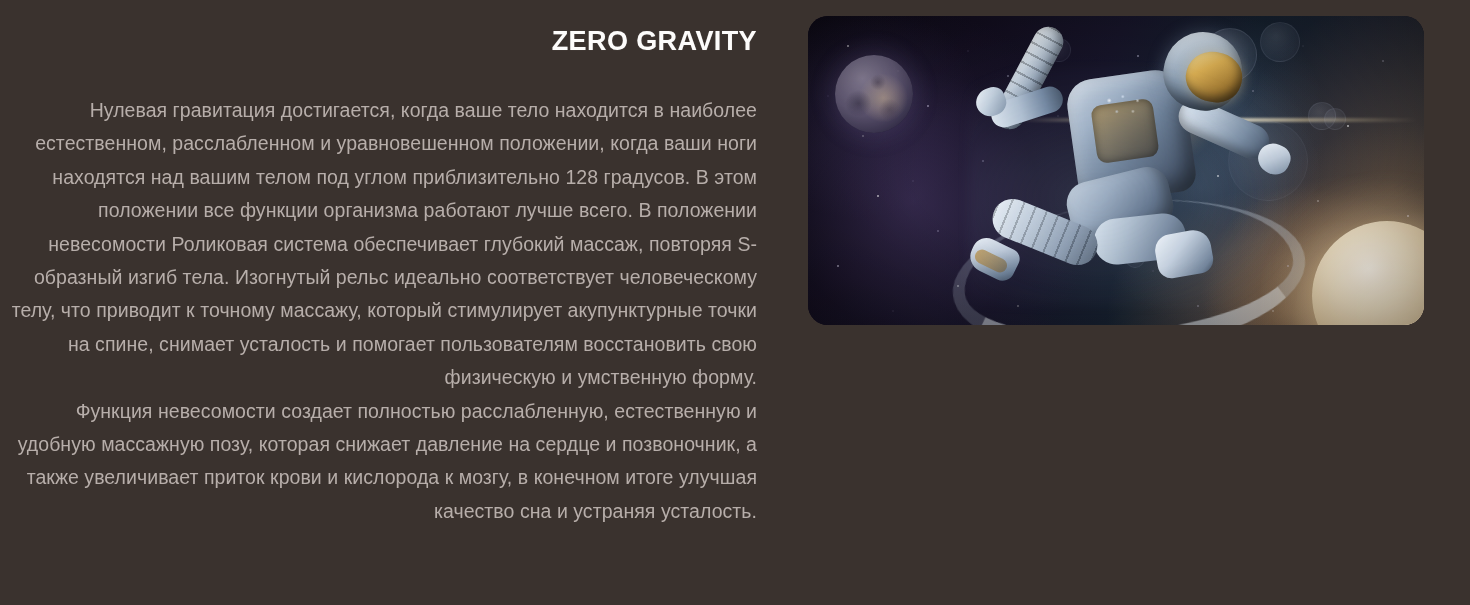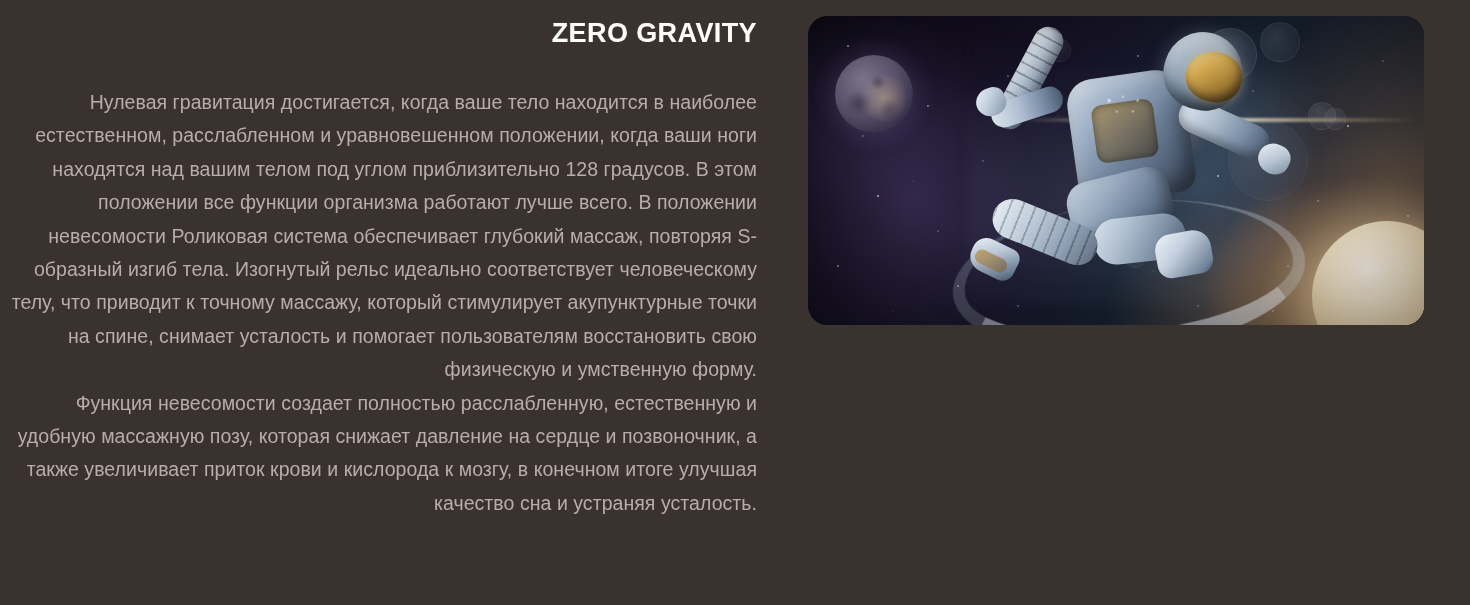--- a/index.html
+++ b/index.html
@@ -18,21 +18,21 @@
   #page {
     position: absolute;
     inset: 0;
     background: #3a322e;
   }
 
   
   .text-column {
     position: absolute;
     left: 0px;
-    top: 0px;
+    top: 8px;
     width: 757px;
     height: 527px;
     text-align: right;
   }
 
   .section-title {
     margin: 0;
     padding: 0;
     position: absolute;
     right: 0px;

